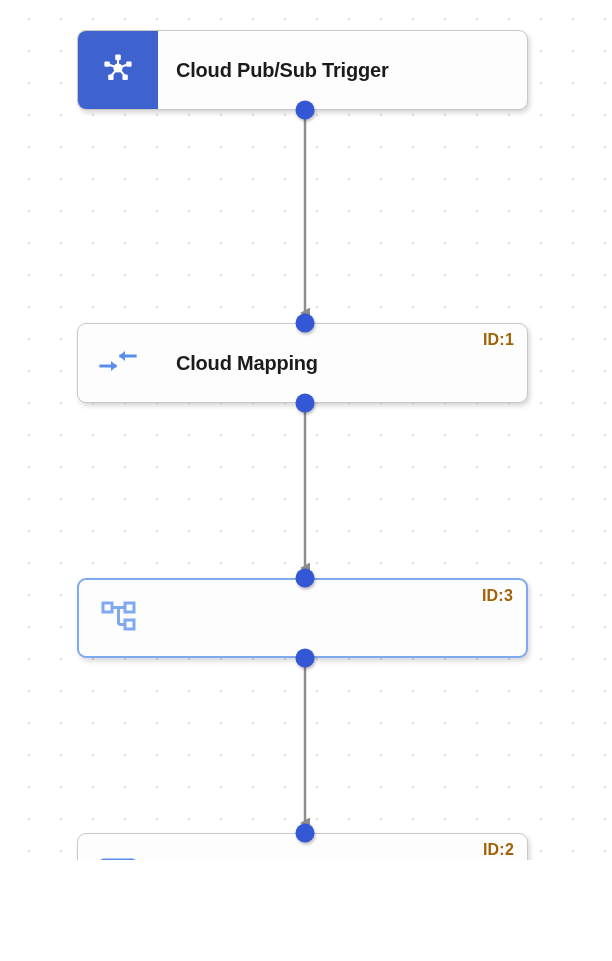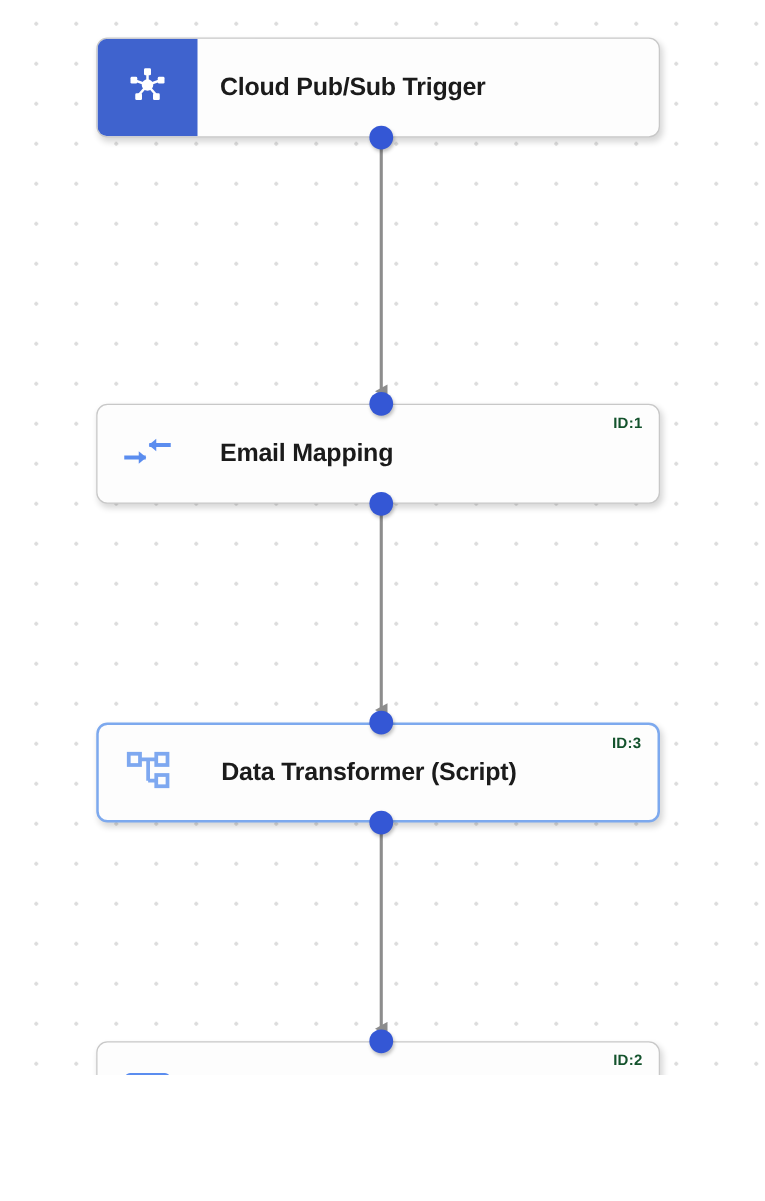--- a/index.html
+++ b/index.html
@@ -60,23 +60,23 @@
     font-weight: bold;
     color: #1b1b1b;
     letter-spacing: -0.2px;
     white-space: nowrap;
     margin-left: 18px;
   }
   .id-badge {
     position: absolute;
     right: 13px;
     top: 7px;
-    font-size: 12px;
+    font-size: 16px;
     font-weight: bold;
-    color: #14532d;
+    color: #a16207;
     letter-spacing: 0.2px;
   }
   
   .port {
     position: absolute;
     width: 19px;
     height: 19px;
     border-radius: 50%;
     transform: translate(-50%, -50%);
     left: 305px;
@@ -137,42 +137,41 @@
         <svg width="40" height="34" viewBox="0 0 40 34">
           <g stroke="#5b8def" stroke-width="3.2" fill="none" stroke-linecap="square">
             <line x1="3" y1="22" x2="17" y2="22"></line>
             <polyline points="13,17 19,22 13,27" fill="#5b8def" stroke="none"></polyline>
             <line x1="37" y1="12" x2="23" y2="12"></line>
             <polyline points="27,7 21,12 27,17" fill="#5b8def" stroke="none"></polyline>
           </g>
         </svg>
       </span>
     </div>
-    <div class="node-label">Email Mapping</div>
+    <div class="node-label">Cloud Mapping</div>
     <div class="id-badge">ID:1</div>
   </div>
   <div class="port filled" style="top:323px;"></div>
   <div class="port filled" style="top:403px;"></div>
 
   <div class="node selected" style="top:578px;">
     <div class="icon-cell">
       <span>
         <svg width="38" height="34" viewBox="0 0 38 34">
           <g stroke="#7ea8f0" stroke-width="3" fill="none">
             <rect x="3" y="4" width="9" height="9"></rect>
             <rect x="25" y="4" width="9" height="9"></rect>
             <rect x="25" y="21" width="9" height="9"></rect>
             <line x1="12" y1="8.5" x2="25" y2="8.5"></line>
             <line x1="18.5" y1="8.5" x2="18.5" y2="25.5"></line>
             <line x1="18.5" y1="25.5" x2="25" y2="25.5"></line>
           </g>
         </svg>
       </span>
     </div>
-    <div class="node-label">Data Transformer (Script)</div>
     <div class="id-badge">ID:3</div>
   </div>
   <div class="port filled" style="top:578px;"></div>
   <div class="port filled" style="top:658px;"></div>
 
   <div class="node" style="top:833px;">
     <div class="icon-cell">
       <span>
         <svg width="38" height="30" viewBox="0 0 38 30">
           <rect x="2.5" y="4" width="33" height="22" rx="2.5" fill="none" stroke="#5b8def" stroke-width="3.2"></rect>

